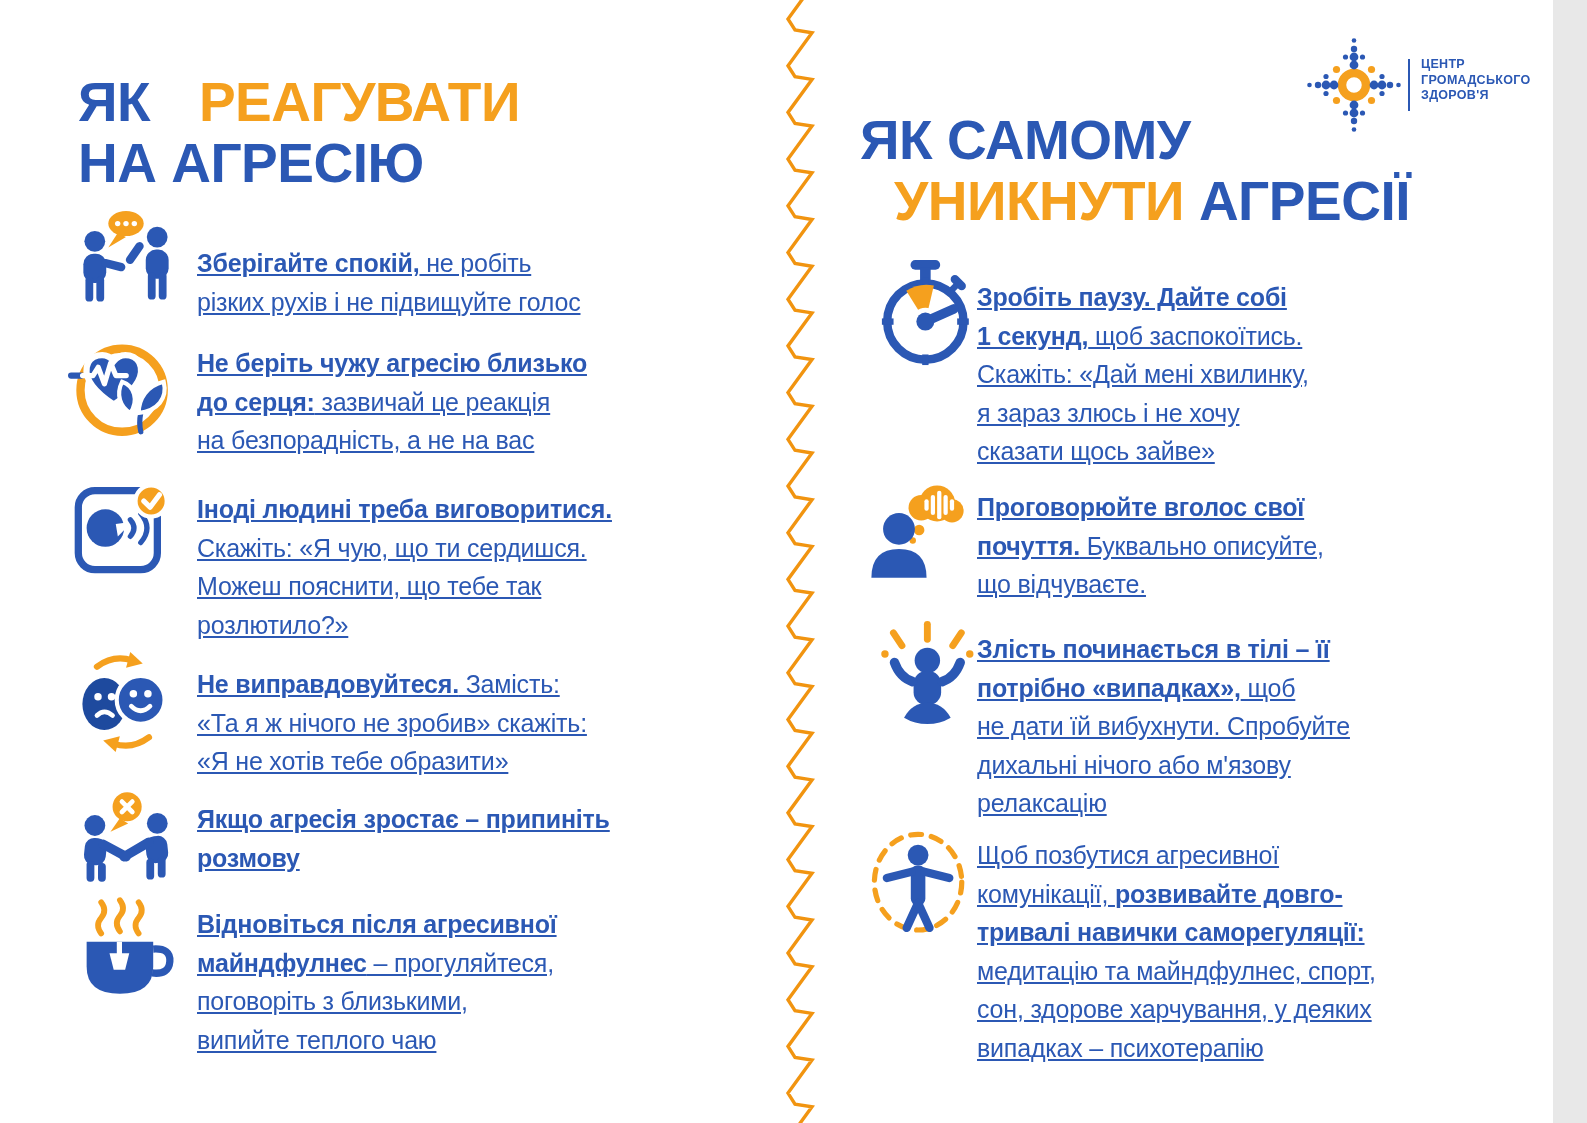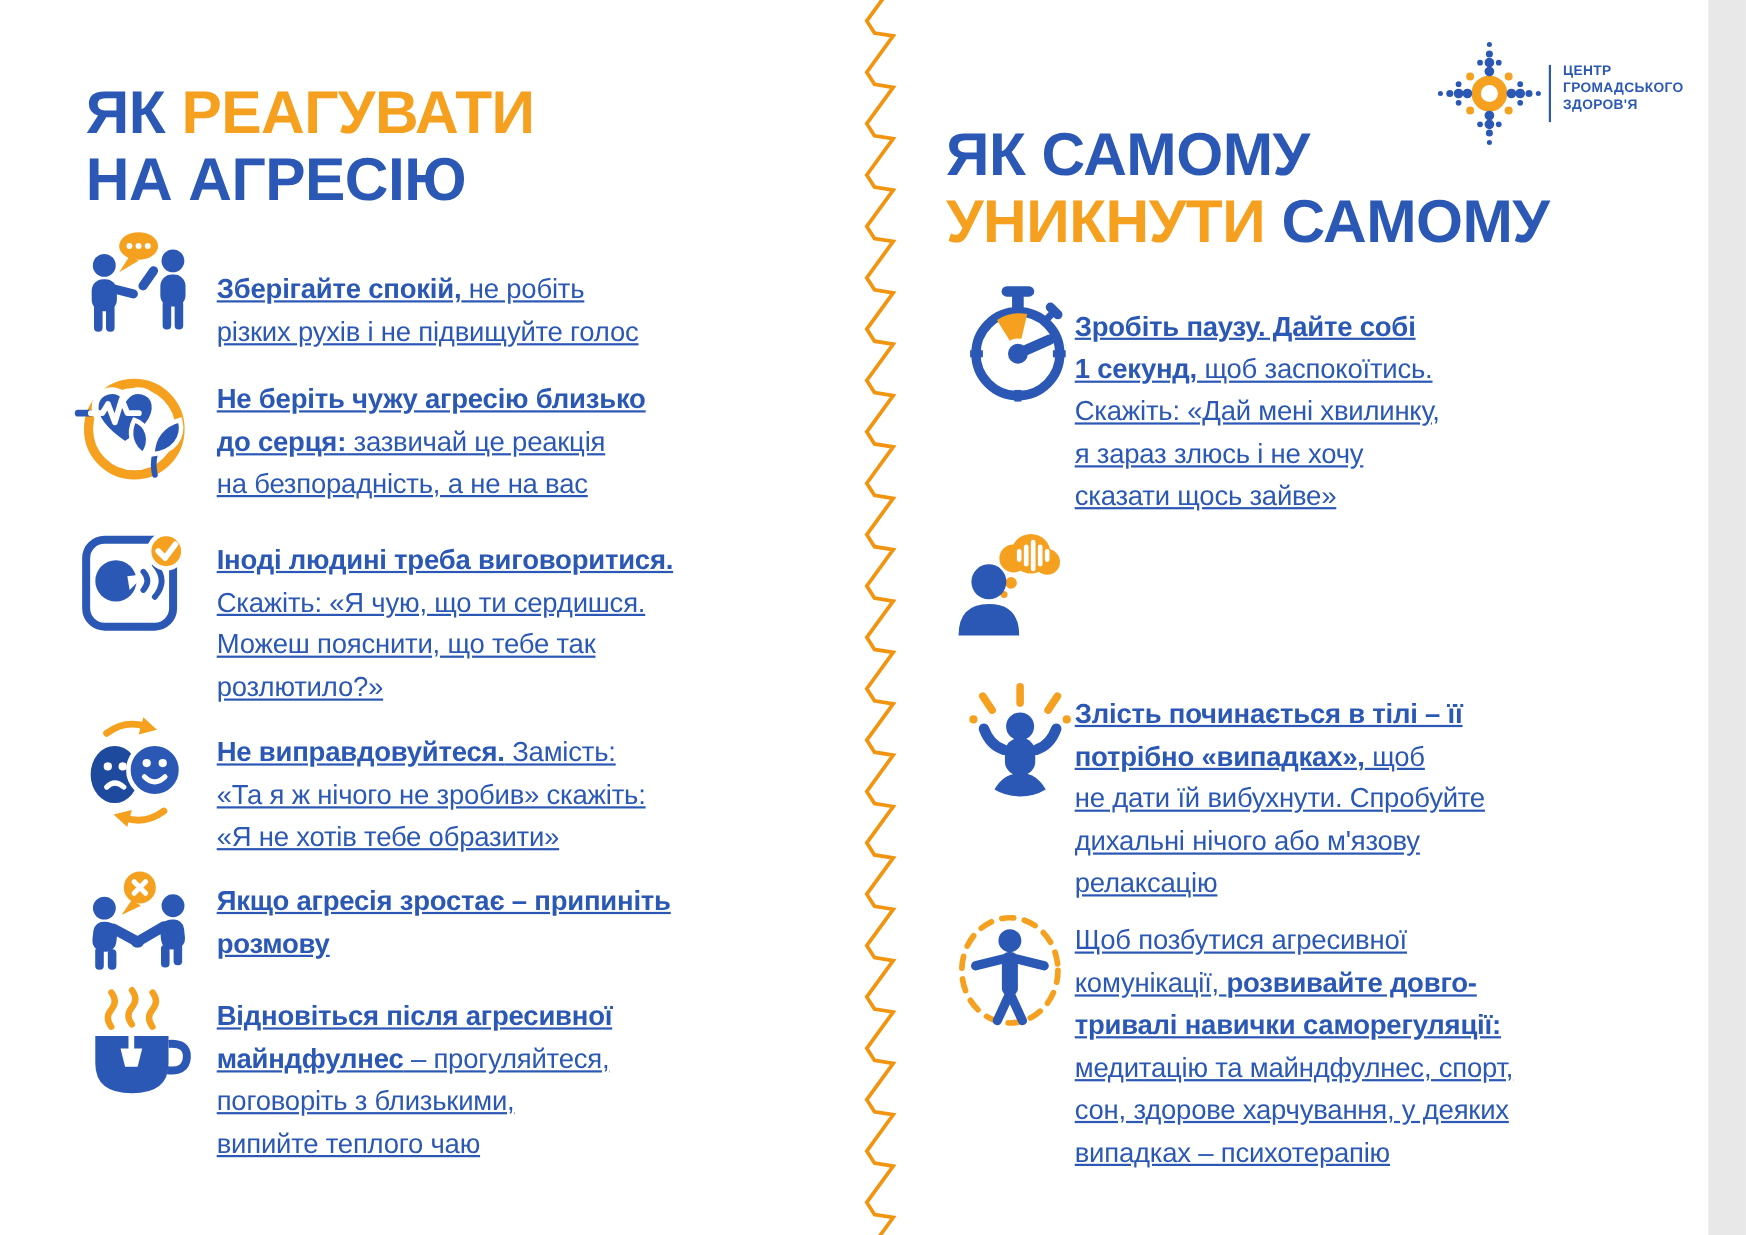--- a/index.html
+++ b/index.html
@@ -12,21 +12,21 @@
   html,body{margin:0;padding:0;background:#e8e8e8;}
   .stage{
     position:relative;width:1553px;height:1123px;background:var(--bg);
     overflow:hidden;font-family:"Liberation Sans",sans-serif;
   }
   svg{overflow:visible;display:block;}
   .title{
     position:absolute;margin:0;font-weight:700;font-size:55px;line-height:61px;
     color:var(--blue);white-space:pre-line;letter-spacing:-0.5px;
   }
-  .c-orange{color:var(--orange);}
+  .c-orange{color:var(--orange);margin-left:34px;}
   .b{font-weight:700;}
   .item{position:absolute;width:690px;}
   .item .txt{
     margin:12px;font-size:25px;line-height:38.5px;color:var(--blue);
     white-space:pre-line;letter-spacing:-0.2px;text-decoration:underline;
   }
   .left-col .txt{margin-left:131px;width:565px;}
   .right-col .txt{margin-left:125px;width:575px;}
   .icon{position:absolute;}
   .zigzag{position:absolute;left:735px;top:0;}
@@ -78,21 +78,21 @@
     </svg>
     <div class="logo-divider"></div>
     <p class="logo-text">ЦЕНТР
 ГРОМАДСЬКОГО
 ЗДОРОВ'Я</p>
   </div>
 
   <h1 class="title" style="left:78px;top:72px"><span>ЯК </span><span class="c-orange">РЕАГУВАТИ</span><span>
 НА АГРЕСІЮ</span></h1>
   <h1 class="title" style="left:860px;top:110px"><span>ЯК САМОМУ
-</span><span class="c-orange">УНИКНУТИ</span><span> САМОМУ</span></h1>
+</span><span class="c-orange">УНИКНУТИ</span><span> АГРЕСІЇ</span></h1>
 
   <div class="item left-col" style="left:66px;top:232px">
     <svg class="icon" style="left:8px;top:-24px" width="104" height="104" viewBox="0 0 100 100">
       <g class="ic-o">
         <ellipse cx="50" cy="15" rx="17" ry="12"></ellipse>
         <path d="M42 24 L33 38 L50 28 Z"></path>
       </g>
       <g class="ic-w">
           <circle cx="42" cy="15" r="2.6"></circle>
           <circle cx="50" cy="15" r="2.6"></circle>
@@ -256,20 +256,23 @@
         <rect x="63" y="16" width="4" height="19" rx="2"></rect>
         <rect x="69" y="12" width="4" height="27" rx="2"></rect>
         <rect x="75" y="16" width="4" height="19" rx="2"></rect>
         <rect x="81" y="20" width="4" height="11" rx="2"></rect>
       </g>
       <g class="ic-b">
         <circle cx="33" cy="48" r="15"></circle>
         <path d="M7 94 q0 -27 26 -27 q26 0 26 27 z"></path>
       </g>
     </svg>
+    <p class="txt"><span class="b">Проговорюйте вголос свої
+почуття.</span><span> Буквально описуйте,
+що відчуваєте.</span></p>
   </div>
 
   <div class="item right-col" style="left:852px;top:618px">
     <svg class="icon" style="left:16px;top:0px" width="106" height="106" viewBox="0 0 100 100">
       <g class="st-o" stroke-width="6.5" stroke-linecap="round">
         <line x1="32" y1="26" x2="24" y2="14"></line>
         <line x1="56" y1="20" x2="56" y2="6"></line>
         <line x1="80" y1="26" x2="88" y2="14"></line>
       </g>
       <circle cx="16" cy="34" r="3.5" class="ic-o"></circle>

